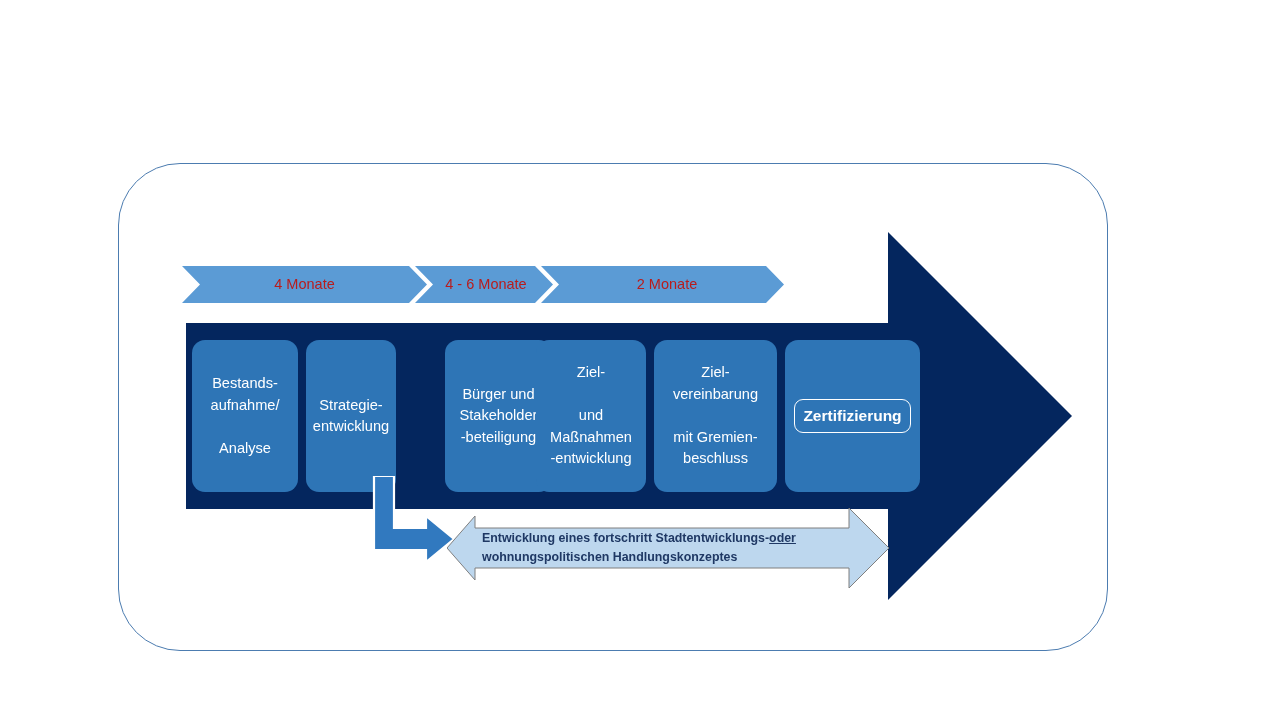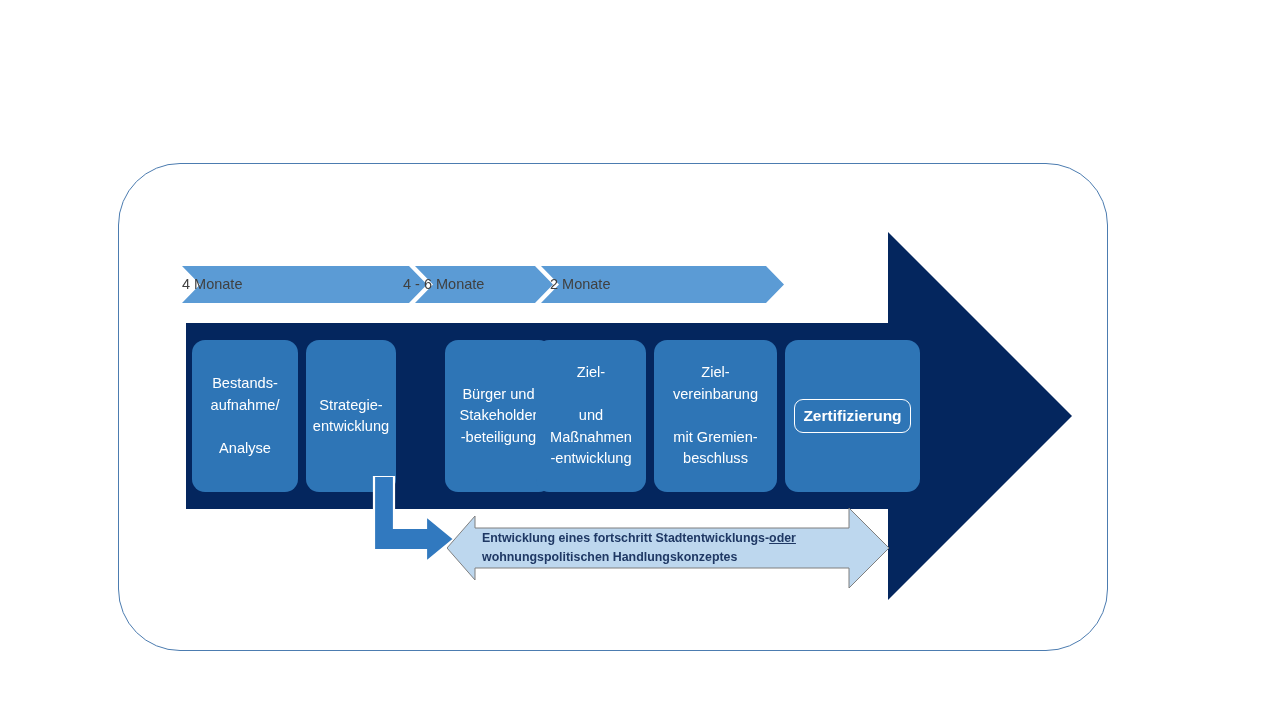--- a/index.html
+++ b/index.html
@@ -48,25 +48,25 @@
   .timeline {
     position: absolute;
     left: 182px;
     top: 266px;
     width: 602px;
     height: 37px;
   }
   .timeline svg { display:block; }
   .chev-label {
     position: absolute;
-    color: #404040;
+    color: #b91c1c;
     font-size: 14.5px;
     line-height: 37px;
     top: 0;
-    text-align: left;
+    text-align: center;
     white-space: nowrap;
   }
 
   
   .boxes {
     position: absolute;
     left: 192px;
     top: 340px;
     width: 880px;
     height: 152px;
@@ -142,21 +142,21 @@
   <div class="timeline">
     <svg width="602" height="37" viewBox="0 0 602 37" xmlns="http://www.w3.org/2000/svg">
 
       <polygon points="0,0 227,0 245,18.5 227,37 0,37 18,18.5" fill="#5B9BD5"></polygon>
 
       <polygon points="233,0 353,0 371,18.5 353,37 233,37 251,18.5" fill="#5B9BD5"></polygon>
 
       <polygon points="359,0 584,0 602,18.5 584,37 359,37 377,18.5" fill="#5B9BD5"></polygon>
     </svg>
     <div class="chev-label" style="left:0px;width:245px;">4 Monate</div>
-    <div class="chev-label" style="left:221px;width:134px;">4 - 6 Monate</div>
+    <div class="chev-label" style="left:237px;width:134px;">4 - 6 Monate</div>
     <div class="chev-label" style="left:368px;width:234px;">2 Monate</div>
   </div>
 
   <div class="boxes">
     <div class="pbox" style="left:0px;width:106px;">
       <span class="pbox-text">Bestands-
 aufnahme/
 
 Analyse</span>
     </div>

